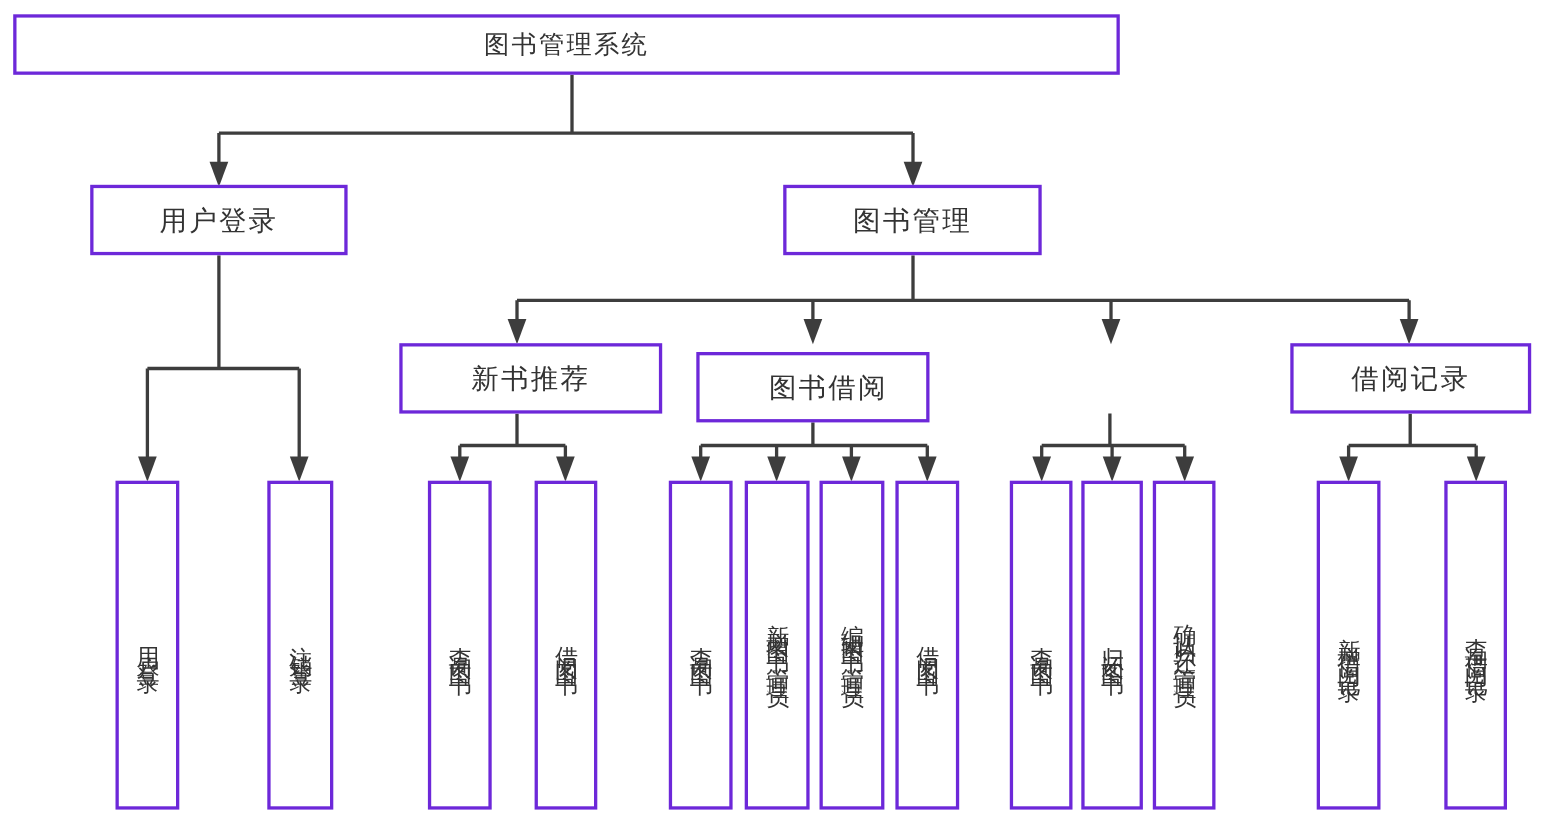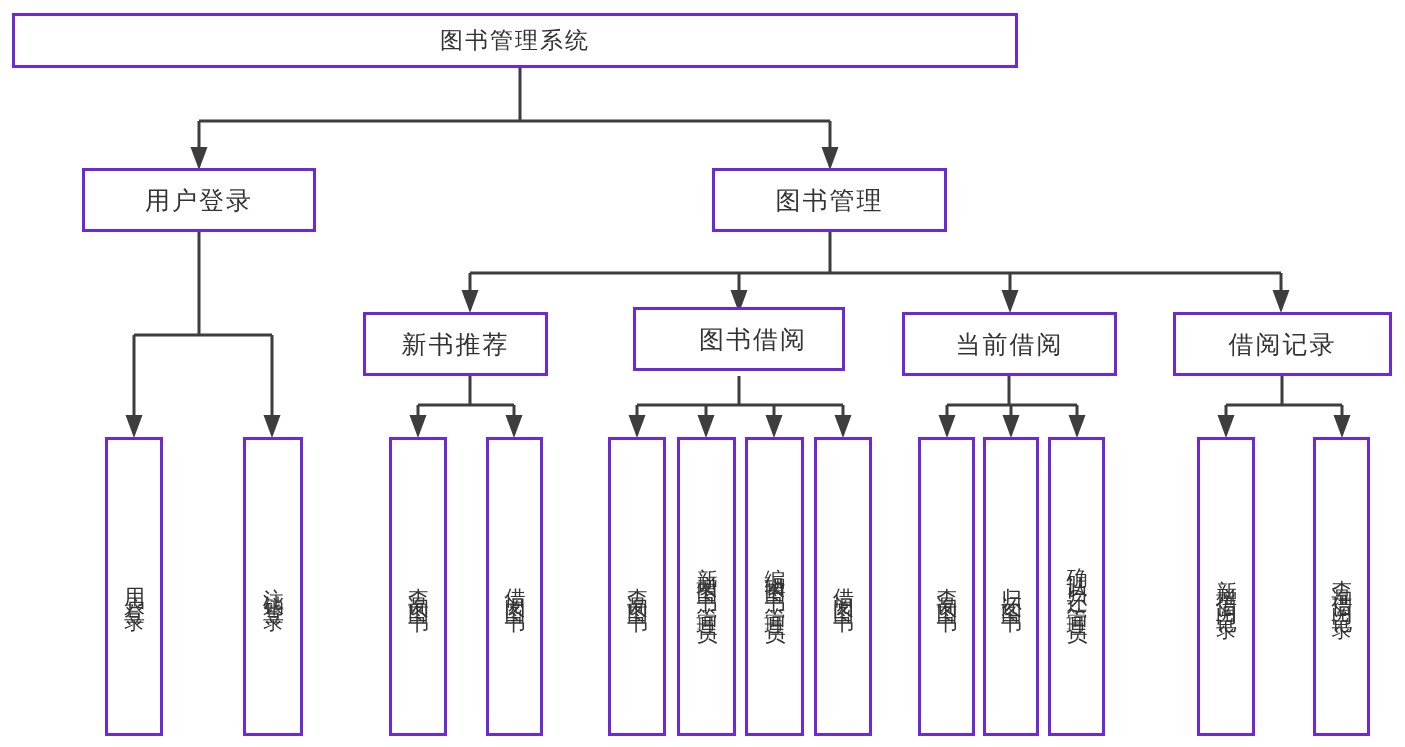--- a/index.html
+++ b/index.html
@@ -102,28 +102,25 @@
     <span class="lbl">图书管理系统</span>
   </div>
 
   <div class="box hbox" style="left:82px; top:168px; width:234px; height:64px;">
     <span class="lbl">用户登录</span>
   </div>
   <div class="box hbox" style="left:712px; top:168px; width:235px; height:64px;">
     <span class="lbl">图书管理</span>
   </div>
 
-  <div class="box hbox" style="left:363px; top:312px; width:185px; height:64px;">
+  <div class="box hbox" style="left:363px; top:312px; width:239px; height:64px;">
     <span class="lbl">新书推荐</span>
   </div>
-  <div class="box hbox" style="left:633px; top:307px; width:212px; height:64px;padding-left:28px;">
+  <div class="box hbox" style="left:633px; top:320px; width:212px; height:64px;padding-left:28px;">
     <span class="lbl">图书借阅</span>
-  </div>
-  <div class="box hbox" style="left:902px; top:312px; width:215px; height:64px;">
-    <span class="lbl">当前借阅</span>
   </div>
   <div class="box hbox" style="left:1173px; top:312px; width:219px; height:64px;">
     <span class="lbl">借阅记录</span>
   </div>
 
   <div class="box vbox" style="left:105px; top:437px; width:58px; height:299px;">
     <span class="vlbl">用户登录</span>
   </div>
   <div class="box vbox" style="left:243px; top:437px; width:60px; height:299px;">
     <span class="vlbl">注销登录</span>

